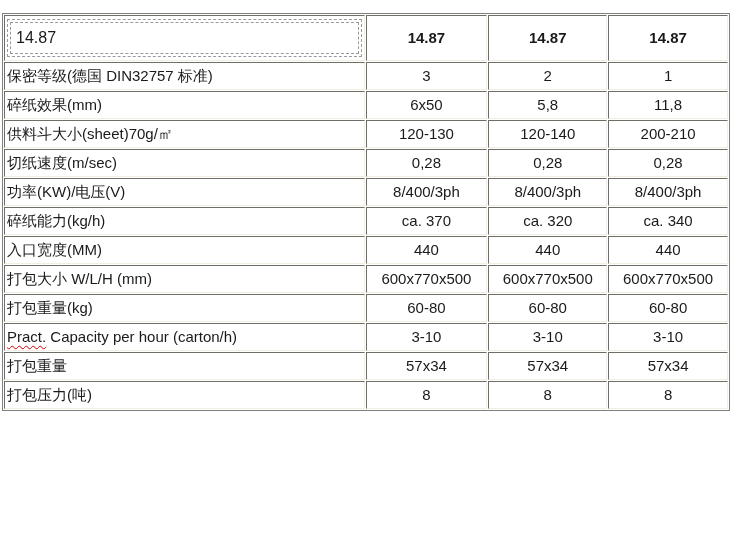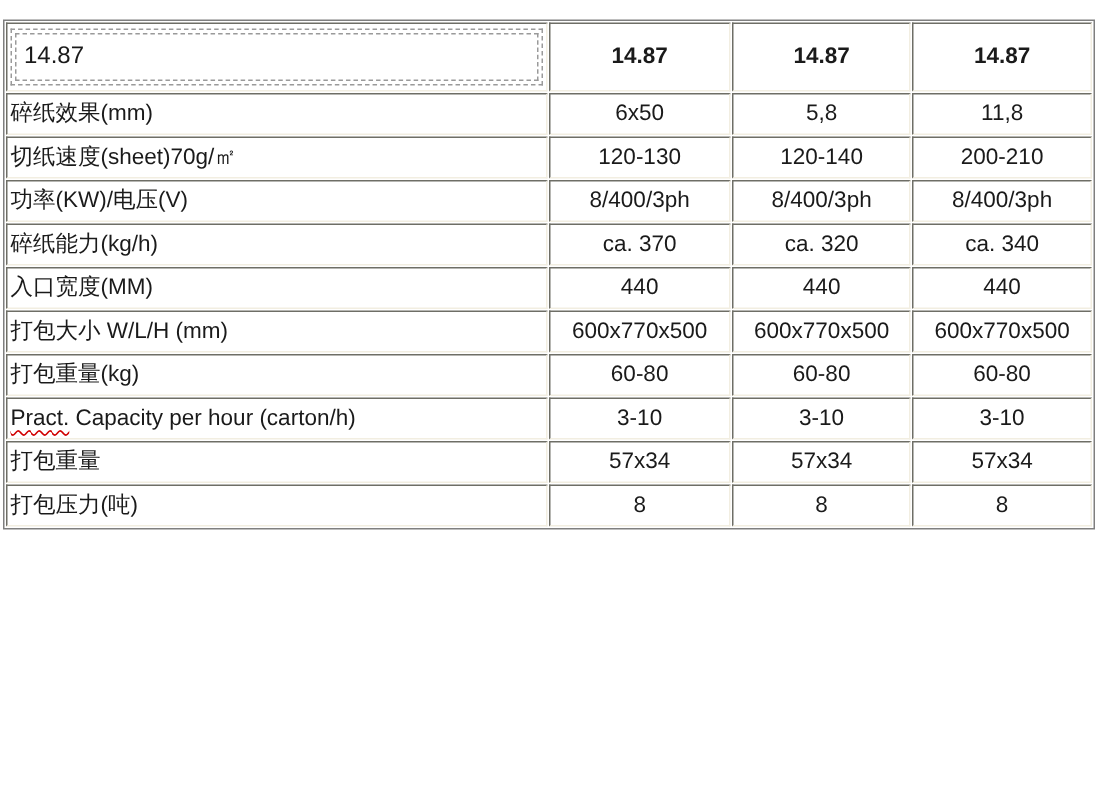--- a/index.html
+++ b/index.html
@@ -82,31 +82,43 @@
           <div class="marquee-outer">
             <div class="marquee-inner">
               <span>14.87</span>
             </div>
           </div>
         </td>
         <td class="val-cell col-header">14.87</td>
         <td class="val-cell col-header">14.87</td>
         <td class="val-cell col-header">14.87</td>
       </tr>
+    <tr>
+          <td class="label-cell">保密等级(德国 DIN32757 标准)</td>
+          <td class="val-cell">3</td>
+          <td class="val-cell">2</td>
+          <td class="val-cell">1</td>
+        </tr>
         <tr>
           <td class="label-cell">碎纸效果(mm)</td>
           <td class="val-cell">6x50</td>
           <td class="val-cell">5,8</td>
           <td class="val-cell">11,8</td>
         </tr>
         <tr>
-          <td class="label-cell">切纸速度(sheet)70g/㎡</td>
+          <td class="label-cell">供料斗大小(sheet)70g/㎡</td>
           <td class="val-cell">120-130</td>
           <td class="val-cell">120-140</td>
           <td class="val-cell">200-210</td>
+        </tr>
+        <tr>
+          <td class="label-cell">切纸速度(m/sec)</td>
+          <td class="val-cell">0,28</td>
+          <td class="val-cell">0,28</td>
+          <td class="val-cell">0,28</td>
         </tr>
         <tr>
           <td class="label-cell">功率(KW)/电压(V)</td>
           <td class="val-cell">8/400/3ph</td>
           <td class="val-cell">8/400/3ph</td>
           <td class="val-cell">8/400/3ph</td>
         </tr>
         <tr>
           <td class="label-cell">碎纸能力(kg/h)</td>
           <td class="val-cell">ca. 370</td>

